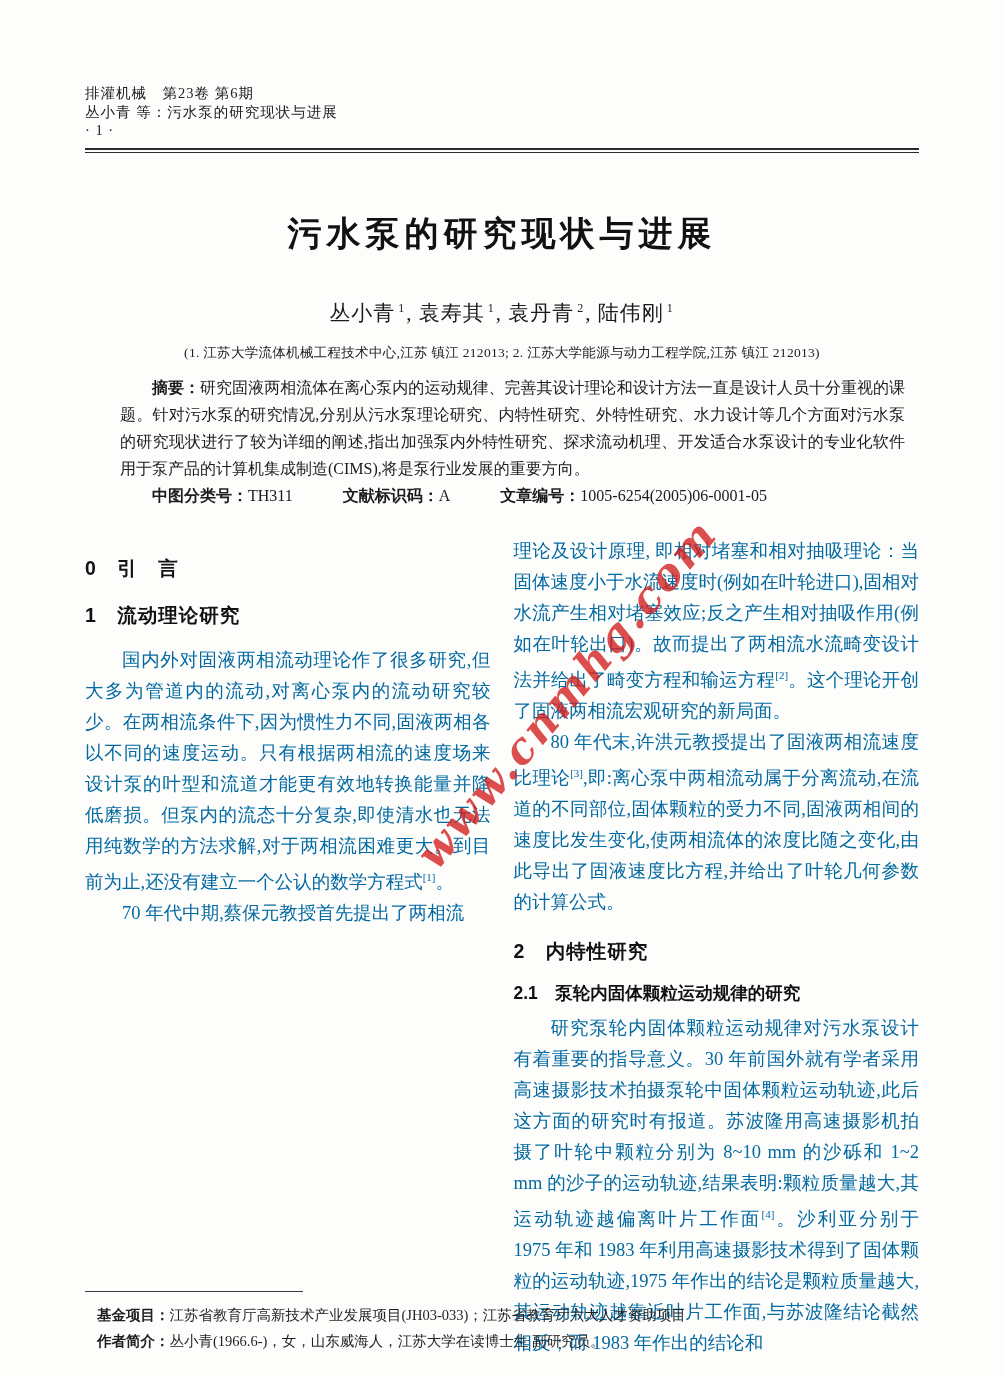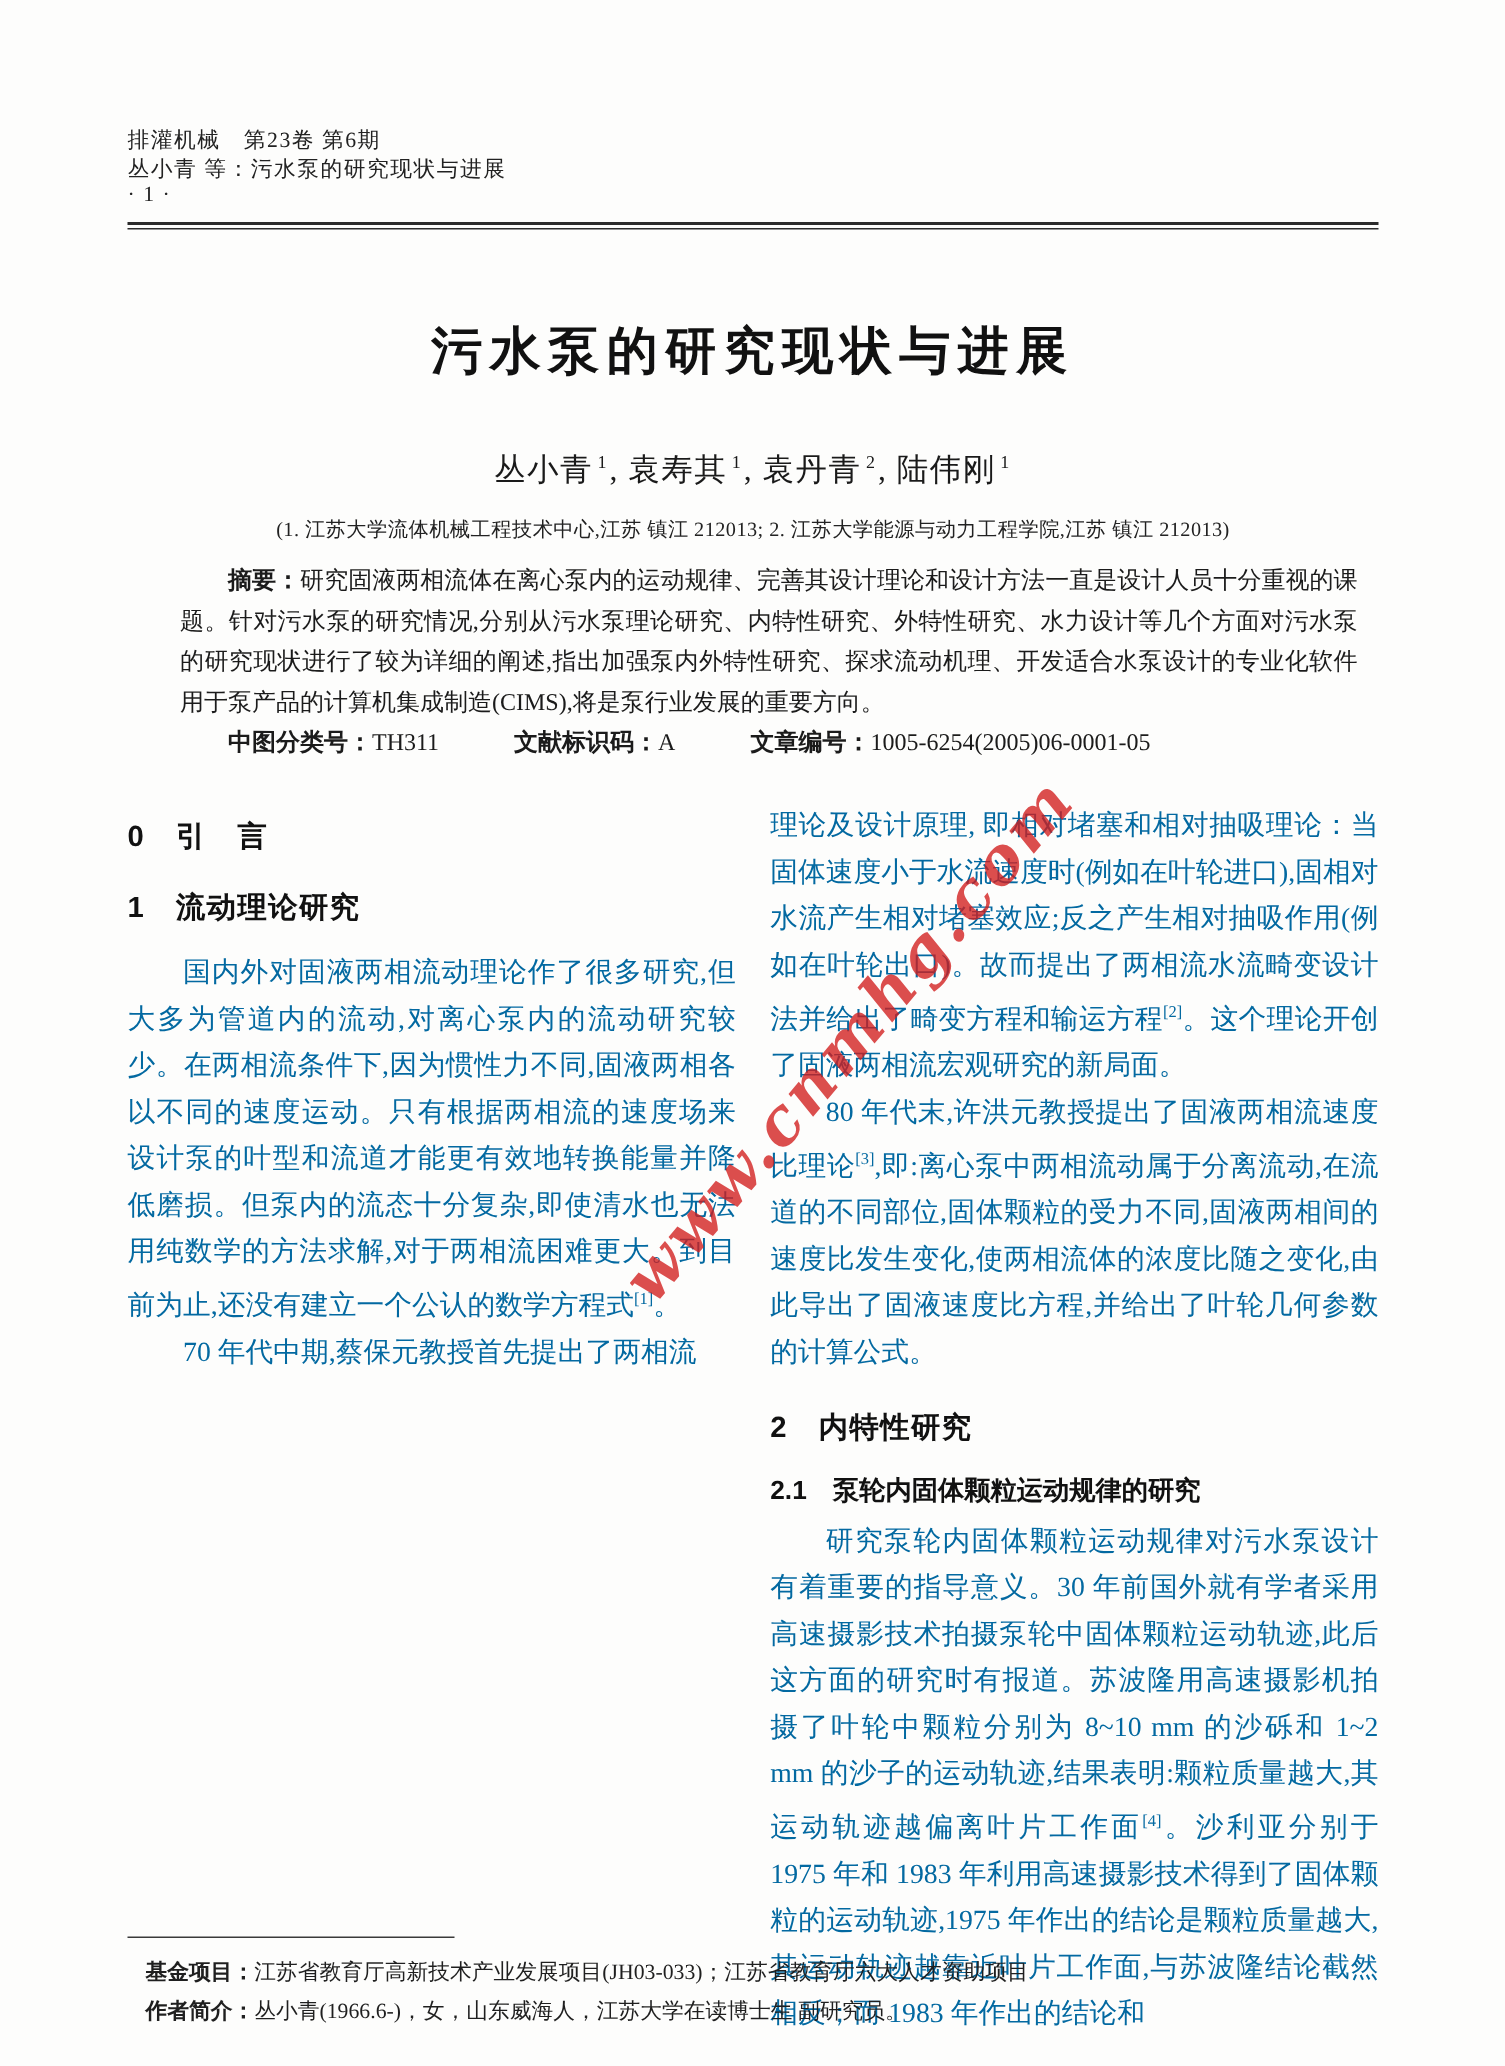--- a/index.html
+++ b/index.html
@@ -61,21 +61,21 @@
   .col p {
     font-size:18.5px; line-height:31px; text-align:justify;
     color:#0369a1;
   }
   .col p.indent { text-indent:2em; }
   .col h2 {
     font-family:"Liberation Sans","DejaVu Sans",sans-serif;
     font-weight:bold; font-size:19.5px; color:#111;
     margin:20px 0 16px 0; letter-spacing:1px;
   }
-  .col h2:first-child { margin-top:8px; }
+  .col h2:first-child { margin-top:19px; }
   .col h3 {
     font-family:"Liberation Sans","DejaVu Sans",sans-serif;
     font-weight:bold; font-size:17.5px; color:#111;
     margin:8px 0 8px 0;
   }
   .col sup { font-size:11px; vertical-align:super; }
 
   
   .footnote {
     position:absolute; left:85px; right:84px; top:1291px;

